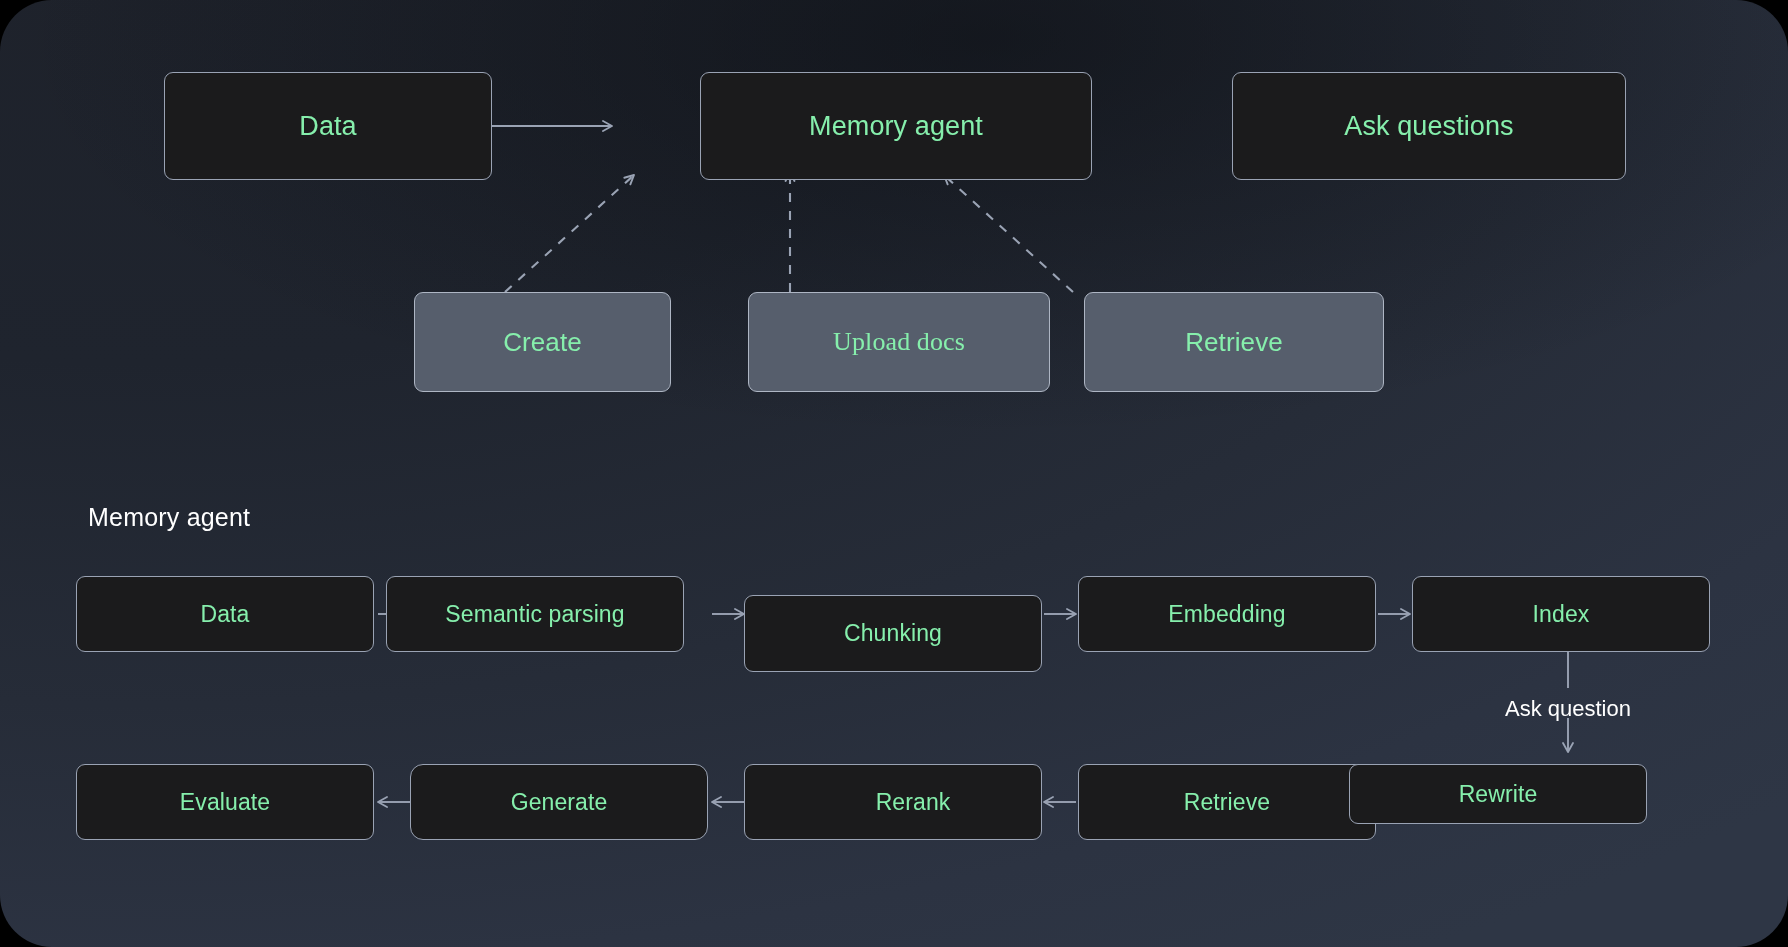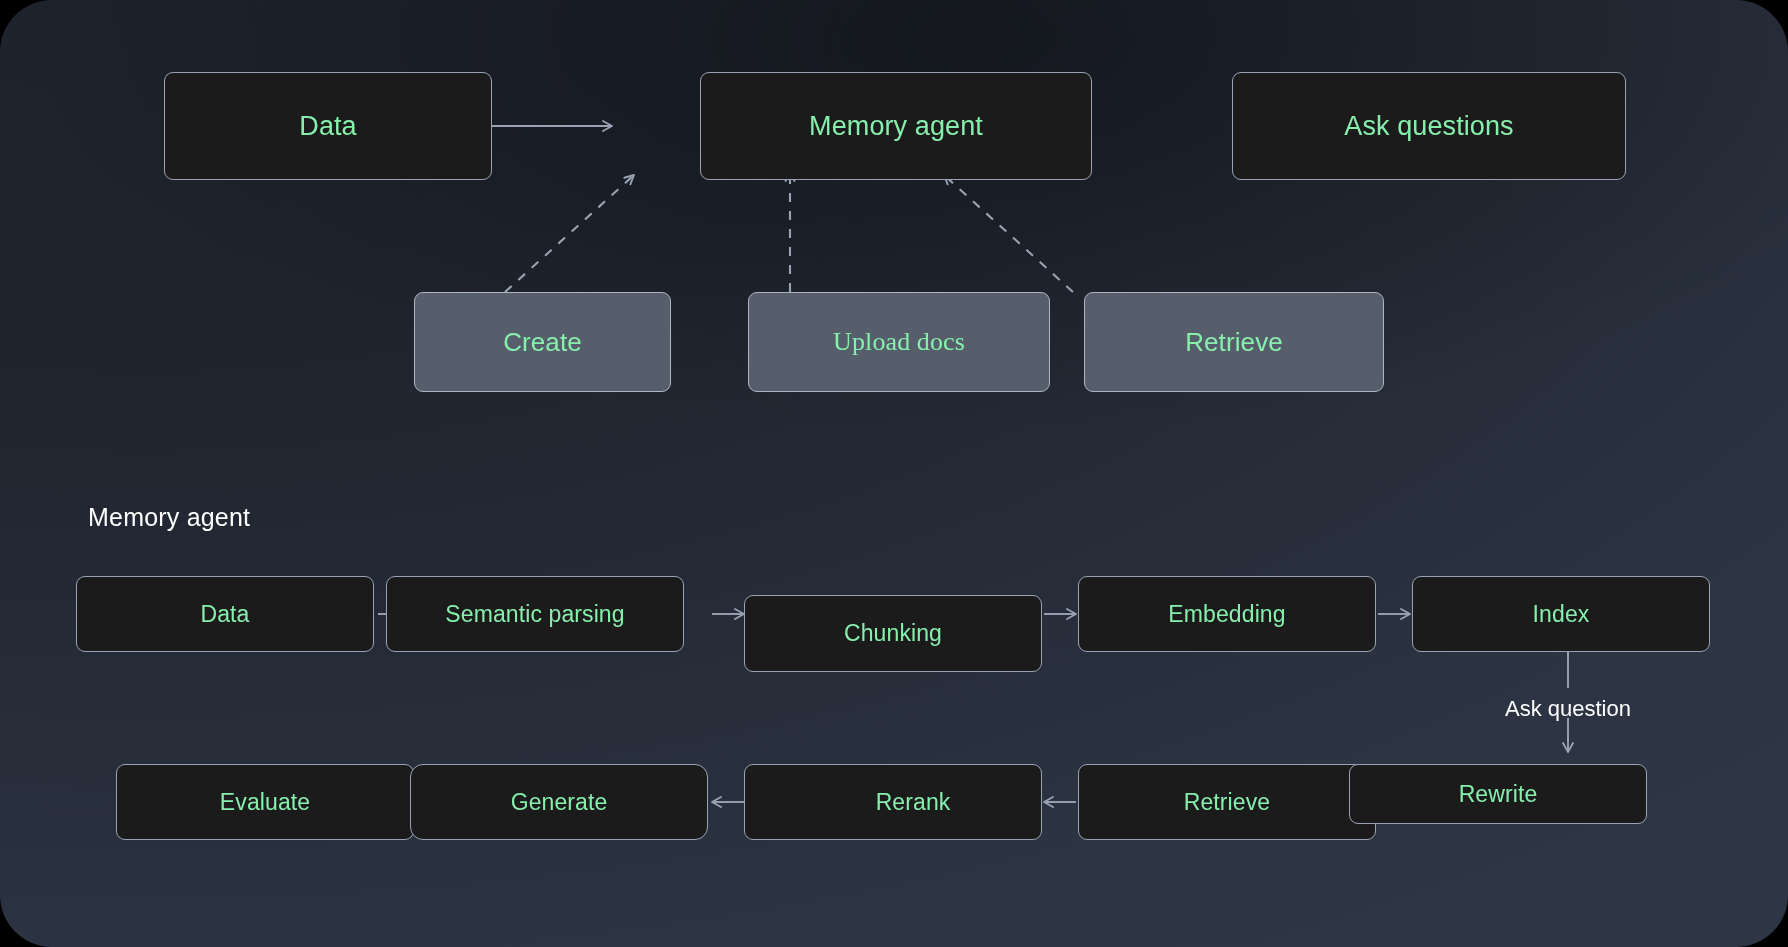--- a/index.html
+++ b/index.html
@@ -196,21 +196,21 @@
       <span>Embedding</span>
     </div>
     <div class="node dark pipe" style="left:1412px; top:576px; width:298px; height:76px;">
       <span>Index</span>
     </div>
 
     <div class="caption edgelabel" style="left:1568px; top:688px; transform:translate(-50%,0);">
       <span>Ask question</span>
     </div>
 
-    <div class="node dark pipe" style="left:76px; top:764px; width:298px; height:76px;margin-left:40px;">
+    <div class="node dark pipe" style="left:76px; top:764px; width:298px; height:76px;">
       <span>Evaluate</span>
     </div>
     <div class="node dark pipe" style="left:410px; top:764px; width:298px; height:76px;border-radius:13px;">
       <span>Generate</span>
     </div>
     <div class="node dark pipe" style="left:744px; top:764px; width:298px; height:76px;padding-left:40px;">
       <span>Rerank</span>
     </div>
     <div class="node dark pipe" style="left:1078px; top:764px; width:298px; height:76px;">
       <span>Retrieve</span>

